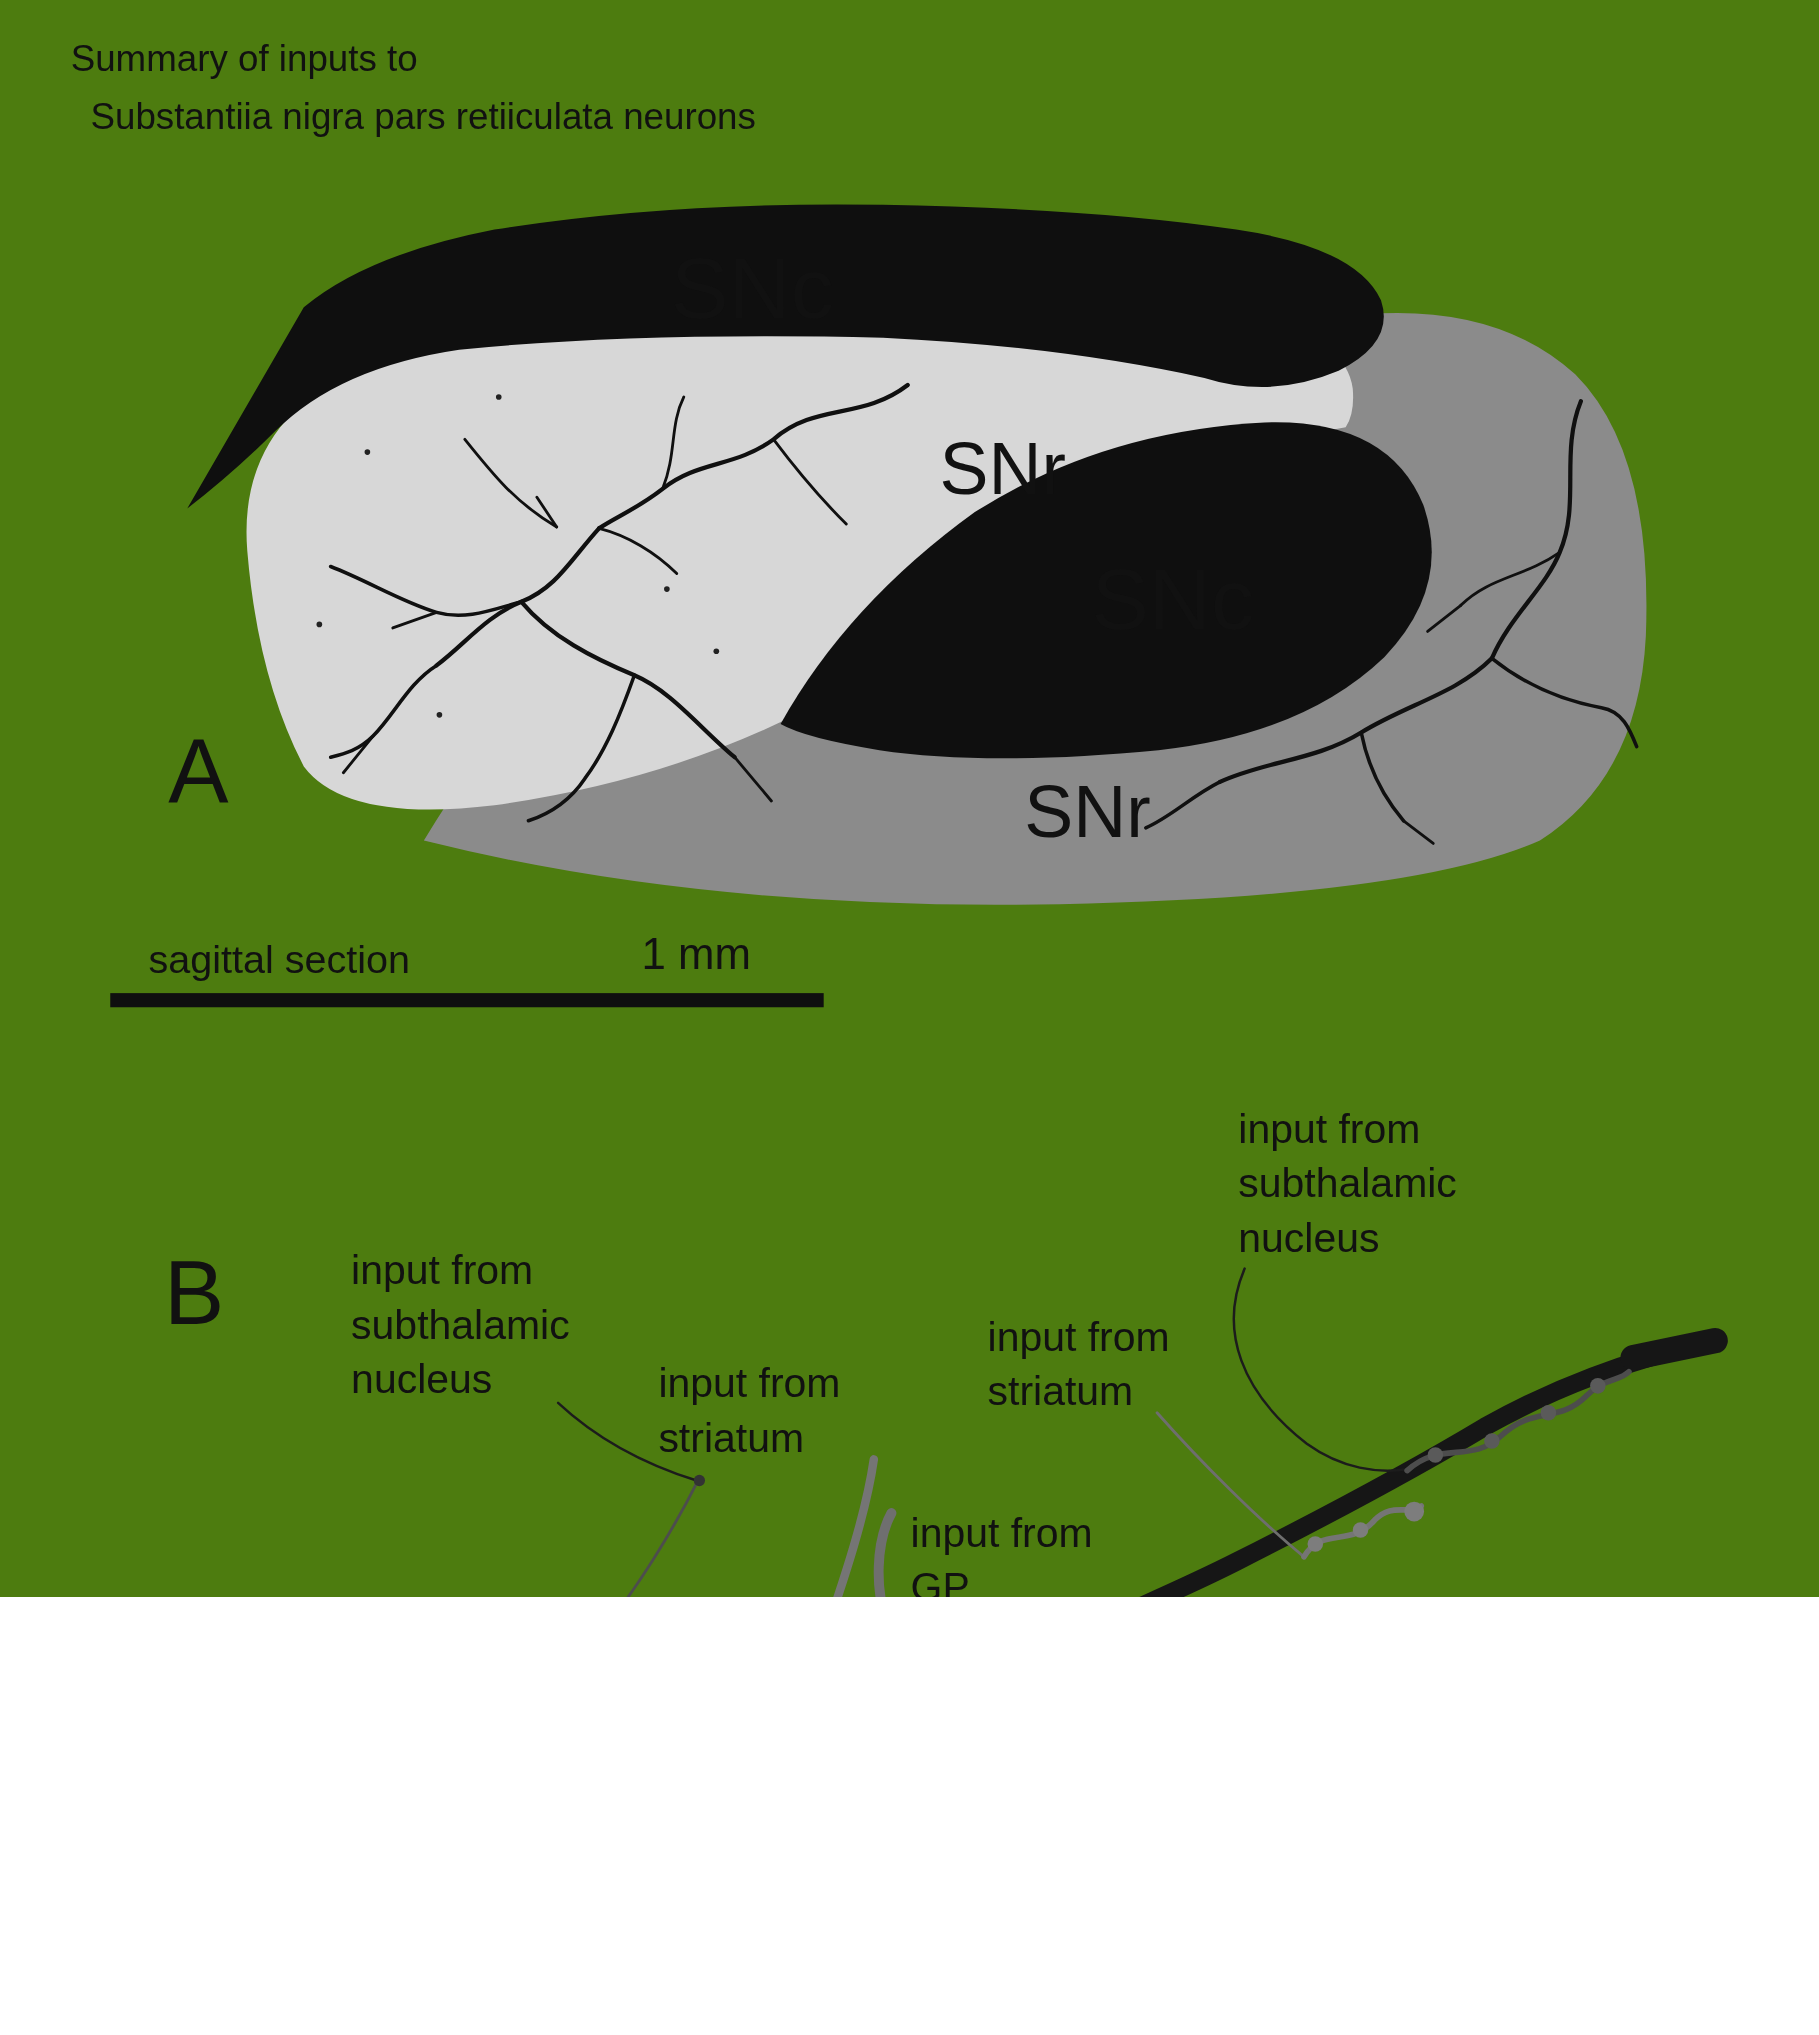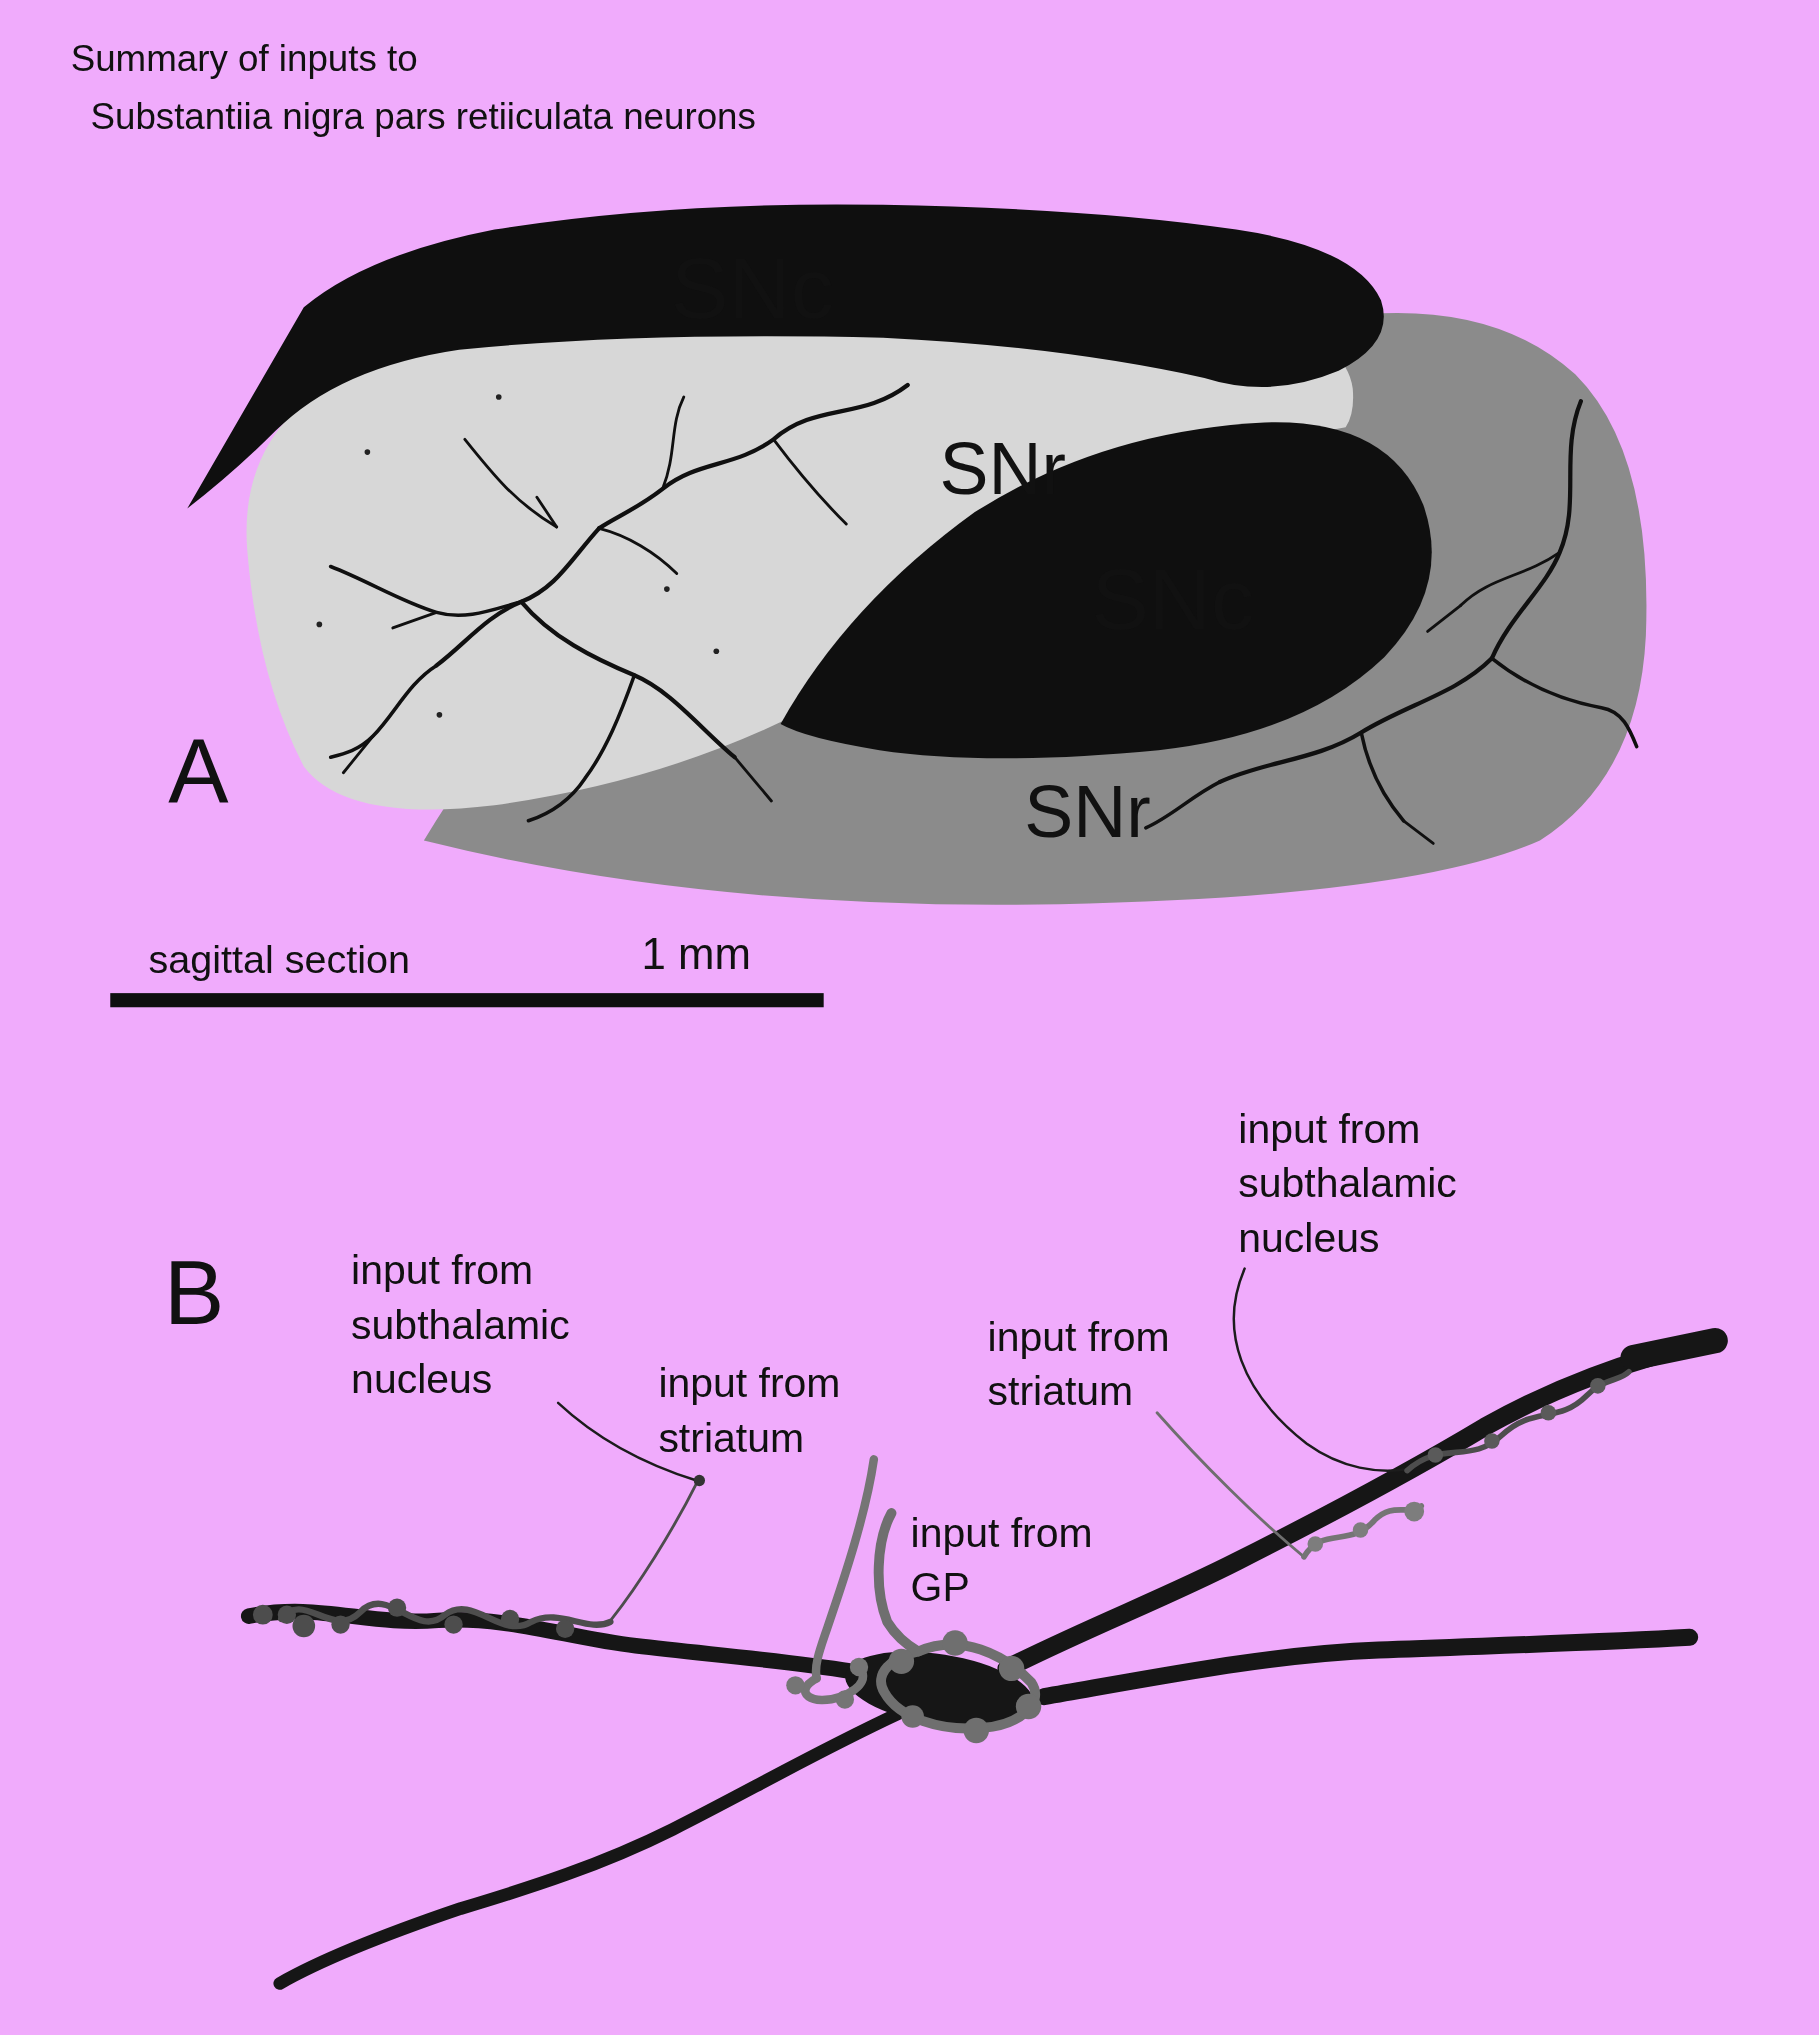--- a/index.html
+++ b/index.html
@@ -1,16 +1,16 @@
 <!DOCTYPE html>
 <html style="font-size:11.3px"><head>
 <meta charset="utf-8">
 <style>
   html,body{margin:0;padding:0;background:#ffffff;}
-  #page{position:relative;width:1819px;height:2035px;background:#f0abfc;overflow:hidden;}
+  #page{position:relative;width:1819px;height:1597px;background:#4d7c0f;overflow:hidden;}
   svg{display:block;}
   text{font-family:"Liberation Sans","DejaVu Sans",sans-serif;fill:#111;}
   .t-title{font-size:52px;}
   .t-panel{font-size:128px;}
   .t-region-lg{font-size:122px;}
   .t-region-md{font-size:104px;}
   .t-caption{font-size:56px;}
   .t-scale{font-size:62px;}
   .t-ann{font-size:58px;}
   .region{stroke:none;}

